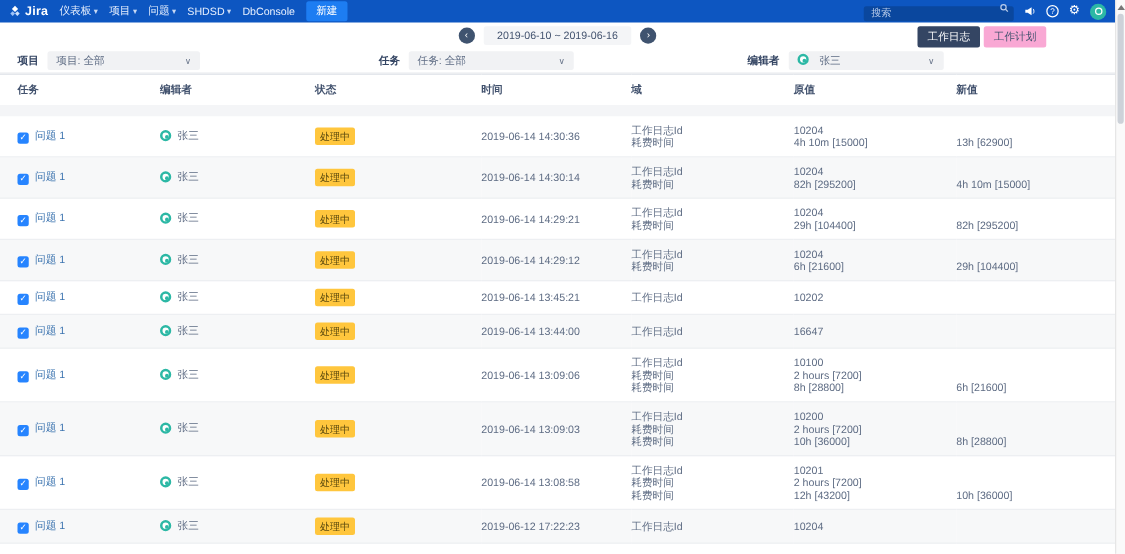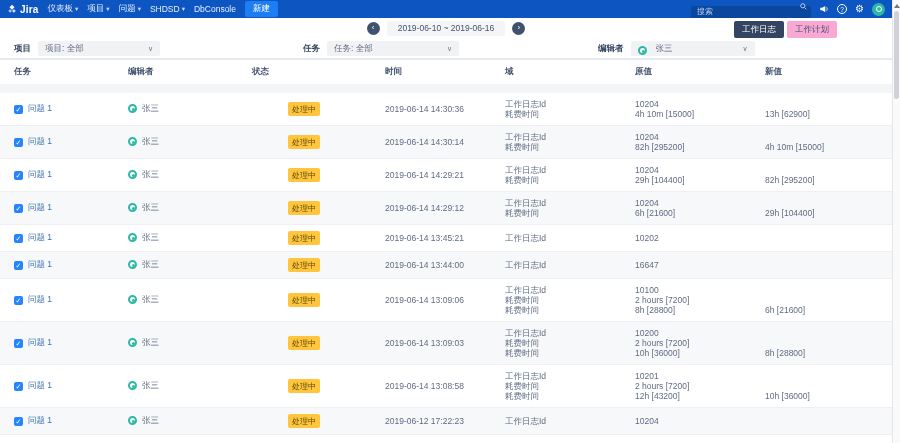--- a/index.html
+++ b/index.html
@@ -47,21 +47,21 @@
     background:#f9a8d4; color:#42526e; }
   .tab.active { background:#344563; color:#fff; }
 
   
   .filters { position:relative; height:21px; border-bottom:1px solid #e7eaee; }
   .fg { position:absolute; top:3px; display:flex; align-items:center; gap:7px; }
   .fg-label { font-size:8.5px; font-weight:bold; color:#344563; }
   .fselect { height:15px; background:#f1f2f4; border-radius:2px; display:flex;
     align-items:center; padding:0 7px; color:#5e6c84; font-size:8.5px;
     cursor:pointer; }
-  .fselect .val { flex:1; display:flex; align-items:flex-end; gap:4px; }
+  .fselect .val { flex:1; display:flex; align-items:flex-start; gap:4px; }
   .fchev { font-size:7px; color:#6b778c; }
   #fg1 { left:14px; }  #fg1 .fselect { width:122px; }
   #fg2 { left:303px; } #fg2 .fselect { width:132px; }
   #fg3 { left:598px; } #fg3 .fselect { width:124px; }
 
   
   table { width:100%; border-collapse:collapse; table-layout:fixed; }
   th { font-size:8.5px; color:#42526e; font-weight:bold; text-align:left;
     padding:6px 8px 6px 0; border-top:1px solid #e4e7ec; }
   th:first-child { padding-left:14px; }
@@ -75,21 +75,21 @@
     border-radius:2px; color:#fff; font-size:7px; line-height:9px;
     align-items:center; justify-content:center; margin-right:5px;
     vertical-align:-1px; cursor:pointer; }
   .task-link { color:#3b73af; text-decoration:none; cursor:pointer; }
   .avatar { display:inline-block; width:9px; height:9px; border:2px solid #2cb8a5;
     border-radius:50%; position:relative; background:#fff; vertical-align:-2px;
     margin-right:5px; }
   .avatar::after { content:""; position:absolute; left:2px; top:2px; width:3px;
     height:3px; background:#2cb8a5; border-radius:50%; }
   .badge { display:inline-block; background:#ffc63d; color:#5c4a0e;
-    font-size:8px; padding:1.5px 4px; border-radius:2px;margin-left:36px; }
+    font-size:8px; padding:1.5px 4px; border-radius:2px; }
 
   
   .pagination { display:flex; align-items:center; justify-content:center;
     gap:8px; padding:8px 0; }
 
   
   .scrollbar { position:fixed; right:0; top:0; width:8px; height:443px;
     background:#fafafa; border-left:1px solid #e6e6e6; }
   .sb-up { width:0; height:0; border-left:3px solid transparent;
     border-right:3px solid transparent; border-bottom:4px solid #777;

